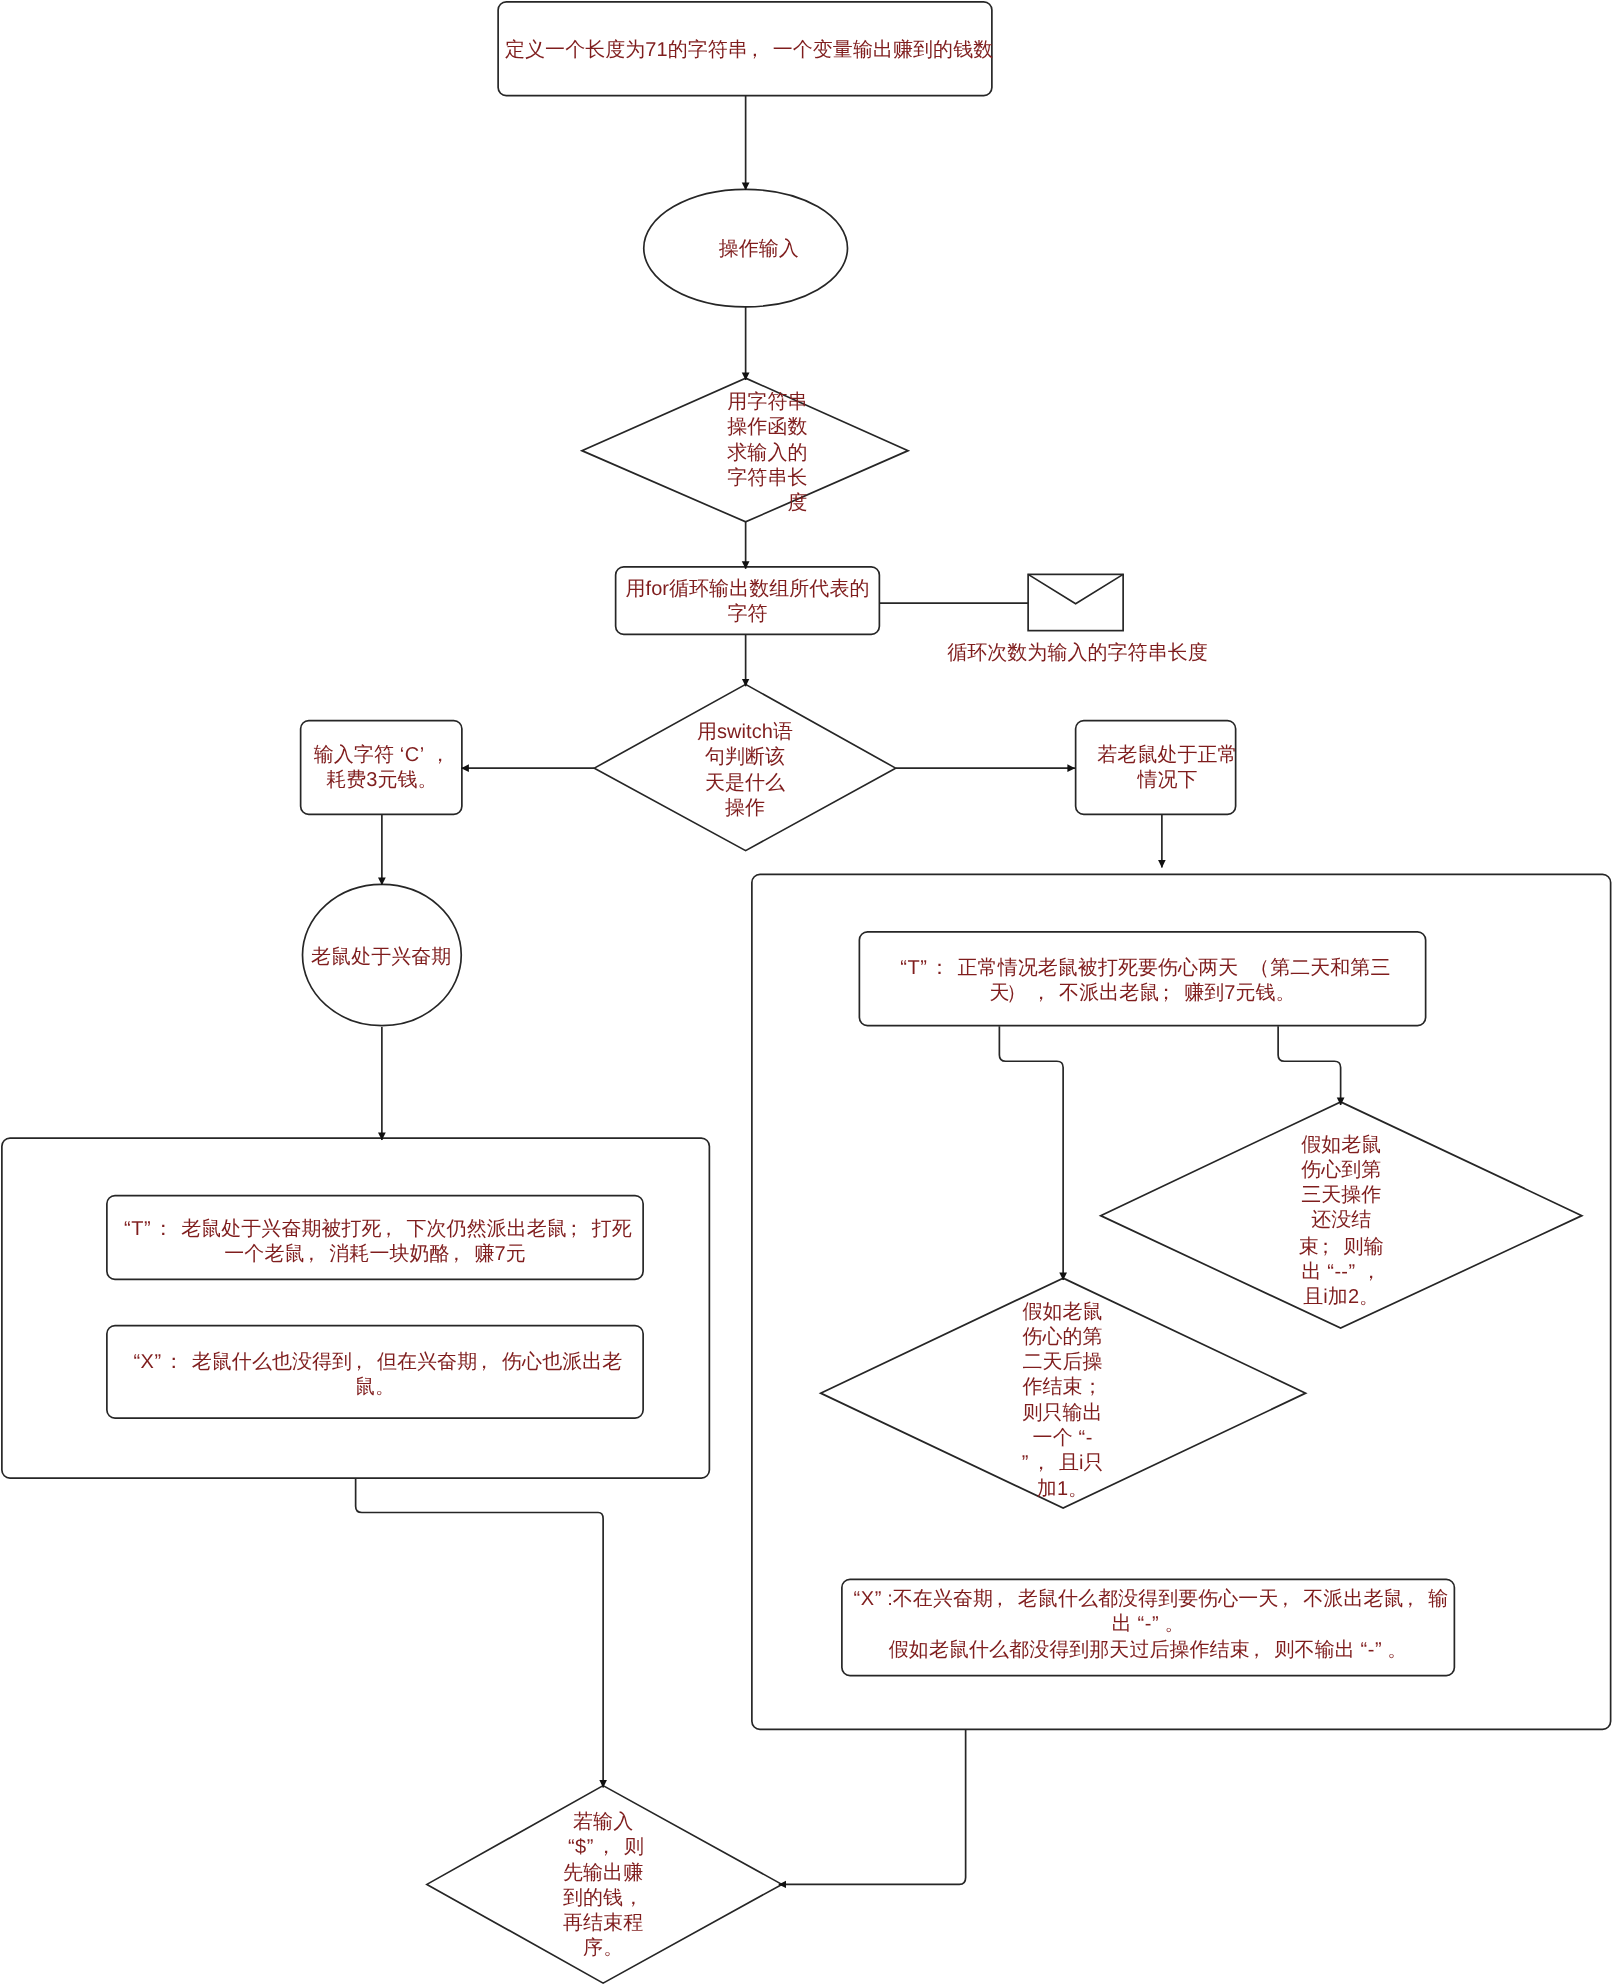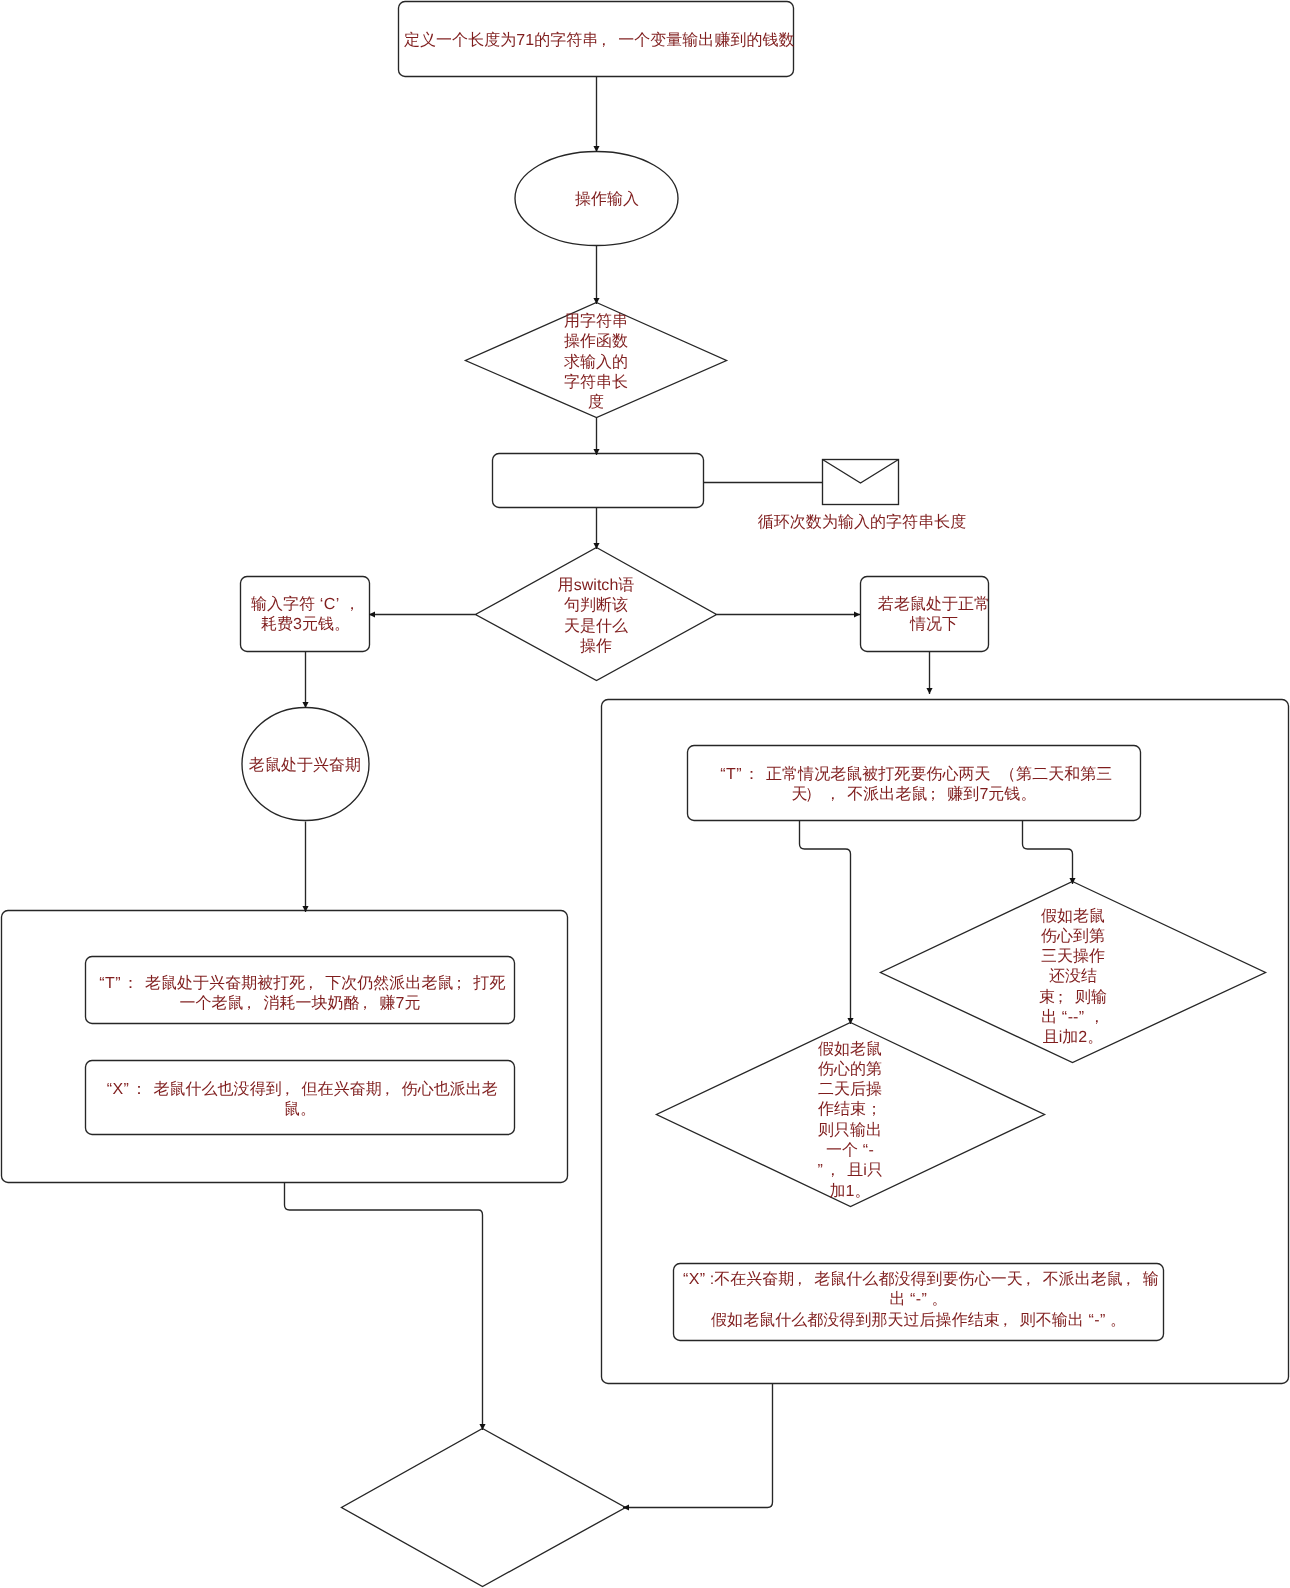--- a/index.html
+++ b/index.html
@@ -61,25 +61,27 @@
     <path class="conn" marker-end="url(#ah)" d="M305.5,821.5 L305.5,912"></path>
     <path class="conn" marker-end="url(#ah)" d="M929.5,651.5 L929.5,694"></path>
     <path class="conn" marker-end="url(#ah)" d="M799.5,821 L799.5,844 Q799.5,849 804.5,849 L845.5,849 Q850.5,849 850.5,854 L850.5,1024"></path>
     <path class="conn" marker-end="url(#ah)" d="M1022.5,821 L1022.5,844 Q1022.5,849 1027.5,849 L1067.5,849 Q1072.5,849 1072.5,854 L1072.5,884"></path>
     <path class="conn" marker-end="url(#ah)" d="M284.5,1183 L284.5,1205 Q284.5,1210 289.5,1210 L478.5,1210 Q482.5,1210 482.5,1215 L482.5,1430"></path>
     <path class="conn" marker-end="url(#ah)" d="M772.5,1384 L772.5,1502 Q772.5,1507.5 767.5,1507.5 L623,1507.5"></path>
   </svg>
 
   <div class="lbl" style="left:404px;top:31px;width:384px;">定义一个长度为71的字符串<i>，</i>一个变量输出赚到的钱数</div>
   <div class="lbl" style="left:516px;top:190px;width:182px;">操作输入</div>
-  <div class="lbl" style="left:546px;top:312px;width:100px;">用字符串
+  <div class="lbl" style="left:546px;top:312px;width:100px;text-align:right;">用字符串
 操作函数
 求输入的
 字符串长
 度</div>
+  <div class="lbl" style="left:496px;top:462px;width:204px;">用for循环输出数组所代表的
+字符</div>
   <div class="lbl" style="left:756px;top:513px;width:212px;">循环次数为输入的字符串长度</div>
   <div class="lbl" style="left:546px;top:576px;width:100px;">用switch语
 句判断该
 天是什么
 操作</div>
   <div class="lbl" style="left:244px;top:595px;width:123px;">输入字符<i class="op">‘</i>C<i class="cl">’</i><i class="end">，</i>
 耗费3元钱<i class="end">。</i></div>
   <div class="lbl" style="left:863px;top:595px;width:142px;">若老鼠处于正常
 情况下</div>
   <div class="lbl" style="left:240px;top:756px;width:130px;text-align:center;">老鼠处于兴奋期</div>
@@ -100,13 +102,19 @@
 伤心的第
 二天后操
 作结束<i class="end">；</i>
 则只输出
 一个<i class="op">“</i>-
 <i class="cl">”</i><i>，</i>且i只
 加1<i class="end">。</i></div>
   <div class="lbl" style="left:677px;top:1270px;width:483px;"><i class="op">“</i>X<i class="cl">”</i>:不在兴奋期<i>，</i>老鼠什么都没得到要伤心一天<i>，</i>不派出老鼠<i>，</i>输
 出<i class="op">“</i>-<i class="cl">”</i><i class="end">。</i>
 假如老鼠什么都没得到那天过后操作结束<i>，</i>则不输出<i class="op">“</i>-<i class="cl">”</i><i class="end">。</i></div>
+  <div class="lbl" style="left:432.5px;top:1448px;width:100px;">若输入
+<i class="op">“</i>$<i class="cl">”</i><i>，</i>则
+先输出赚
+到的钱<i class="end">，</i>
+再结束程
+序<i class="end">。</i></div>
 </div>
 
 </body></html>

